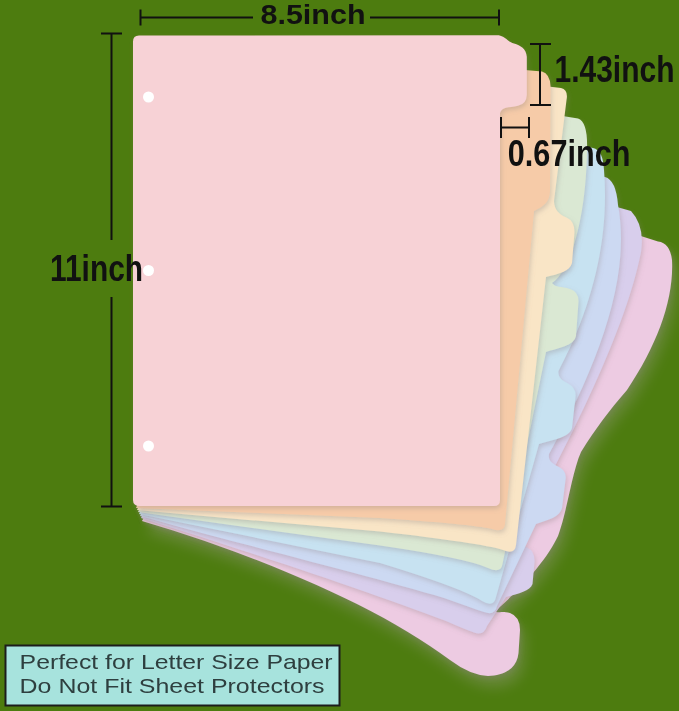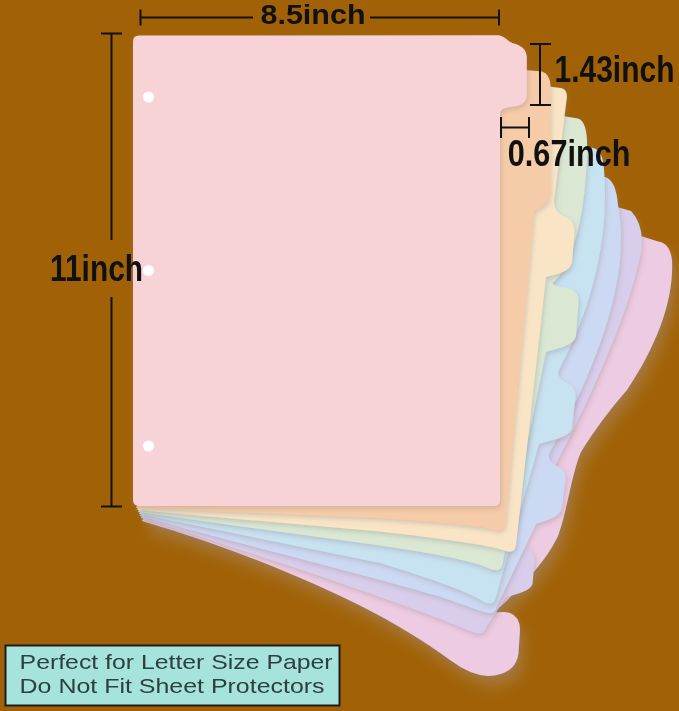--- a/index.html
+++ b/index.html
@@ -1,16 +1,16 @@
 <!DOCTYPE html>
 <html><head>
 <meta charset="utf-8">
 <style>
   html,body{margin:0;padding:0;background:#fff;}
-  .stage{position:relative;width:679px;height:711px;overflow:hidden;background:#a16207;
+  .stage{position:relative;width:679px;height:711px;overflow:hidden;background:#4d7c0f;
          font-family:"Liberation Sans", sans-serif;}
 </style>
 </head>
 <body>
 <div class="stage">
 <svg width="679" height="711" viewBox="0 0 679 711" xmlns="http://www.w3.org/2000/svg">
 <defs>
   <filter id="sh" x="-20%" y="-20%" width="140%" height="140%">
     <feDropShadow dx="1.2" dy="2.6" stdDeviation="2.8" flood-color="#8d8080" flood-opacity="0.33"></feDropShadow>
   </filter>

